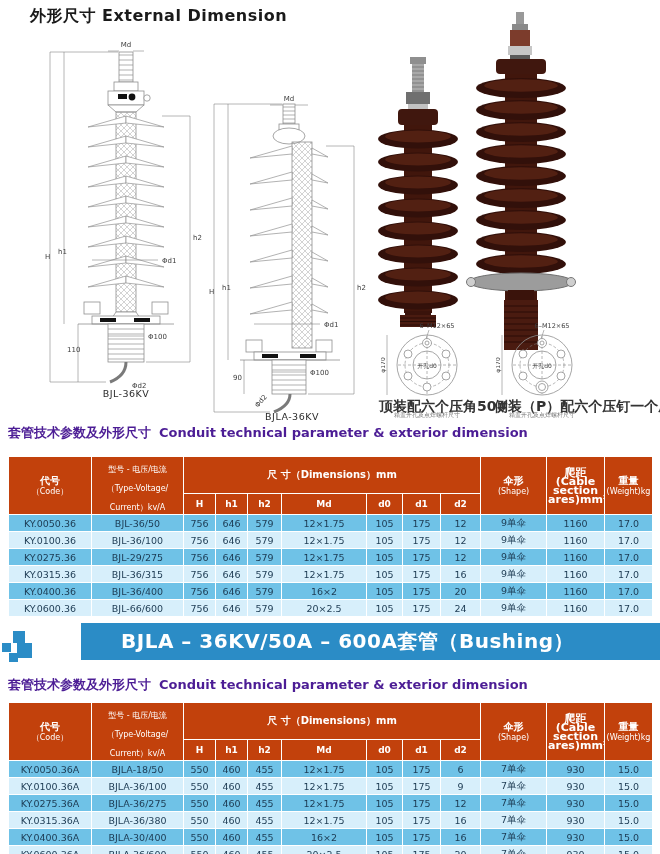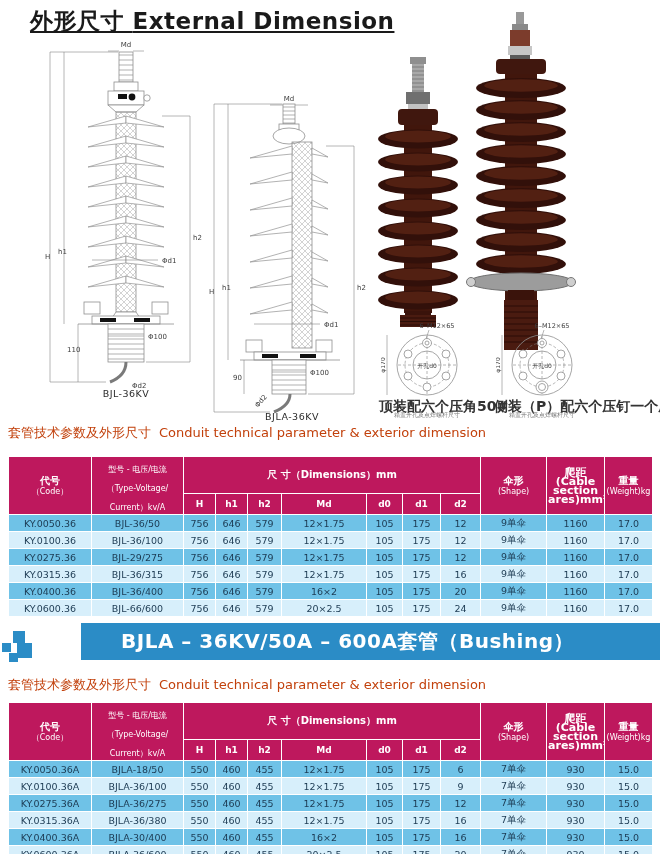--- a/index.html
+++ b/index.html
@@ -1,51 +1,51 @@
 <!DOCTYPE html>
 <html><head>
 <meta charset="utf-8">
 <style>
   html,body{margin:0;padding:0;background:#ffffff;}
   body{font-family:"DejaVu Sans","Liberation Sans",sans-serif;}
   #page{position:relative;width:660px;height:854px;background:#fff;overflow:hidden;}
 
   .abs{position:absolute;}
-  #page-title{left:30px;top:6px;font-size:23px;font-weight:bold;color:#1a1a1a;letter-spacing:.5px;text-decoration:underline;}
+  #page-title{left:30px;top:6px;font-size:16px;font-weight:bold;color:#1a1a1a;letter-spacing:.5px;}
 
   
   svg text{font-family:"DejaVu Sans","Liberation Sans",sans-serif;}
   .ln{stroke:#8f8f8f;stroke-width:.8;fill:none;}
   .lnf{stroke:#8f8f8f;stroke-width:.8;fill:#ffffff;}
   .fin{stroke:#909090;stroke-width:.7;fill:#ffffff;}
   .dim{stroke:#7a7a7a;stroke-width:.55;fill:none;}
   .blk{fill:#111;stroke:none;}
   .dim-label{font-size:7px;fill:#3c3c3c;}
   .cap-label{font-size:9.5px;fill:#2b2b2b;letter-spacing:.5px;}
 
   
   .flange{width:96px;text-align:center;margin-top:13px;}
   .flange .cap1{font-size:14px;color:#333;font-weight:bold;line-height:10px;white-space:nowrap;text-align:center;}
   .flange .cap2{font-size:6px;color:#777;line-height:8px;white-space:nowrap;}
 
   
-  .section-heading{left:8px;font-size:13px;font-weight:normal;color:#c2410c;white-space:nowrap;}
+  .section-heading{left:8px;font-size:13px;font-weight:bold;color:#4c1d95;white-space:nowrap;}
   .section-heading .en{margin-left:8px;}
 
   
   #banner-bar{left:46px;top:623px;width:602px;height:37px;background:#2B8CC6;color:#fff;
     font-size:20px;font-weight:bold;line-height:37px;padding-left:40px;box-sizing:border-box;
     letter-spacing:.5px;white-space:nowrap;margin-left:35px;}
   #banner-logo{left:2px;top:626px;width:36px;height:36px;}
   #banner-logo .sq{position:absolute;background:#2B8CC6;}
 
   
   table.spec{border-collapse:collapse;table-layout:fixed;width:644px;}
   table.spec th,table.spec td{border:1px solid #fff;padding:0 1px;text-align:center;vertical-align:middle;overflow:hidden;}
-  table.spec thead th{background:#be185d;color:#fff;font-weight:bold;}
+  table.spec thead th{background:#c2410c;color:#fff;font-weight:bold;}
   .th-zh{font-size:10px;line-height:12px;display:block;}
   .th-en{font-size:8px;line-height:9px;display:block;font-weight:normal;}
   .th-type{font-size:8px;line-height:9.5px;font-weight:normal;}
   .th-sub{font-size:9px;height:18px;}
   .th-main{height:33px;}
   .th-wrap{font-size:11px;line-height:9px;font-weight:normal;}
   table.spec td{font-size:9.5px;color:#1c3a52;height:16px;}
   tr.row-dark td{background:#6FC2E7;}
   tr.row-light td{background:#D7EFFB;}
 </style>

